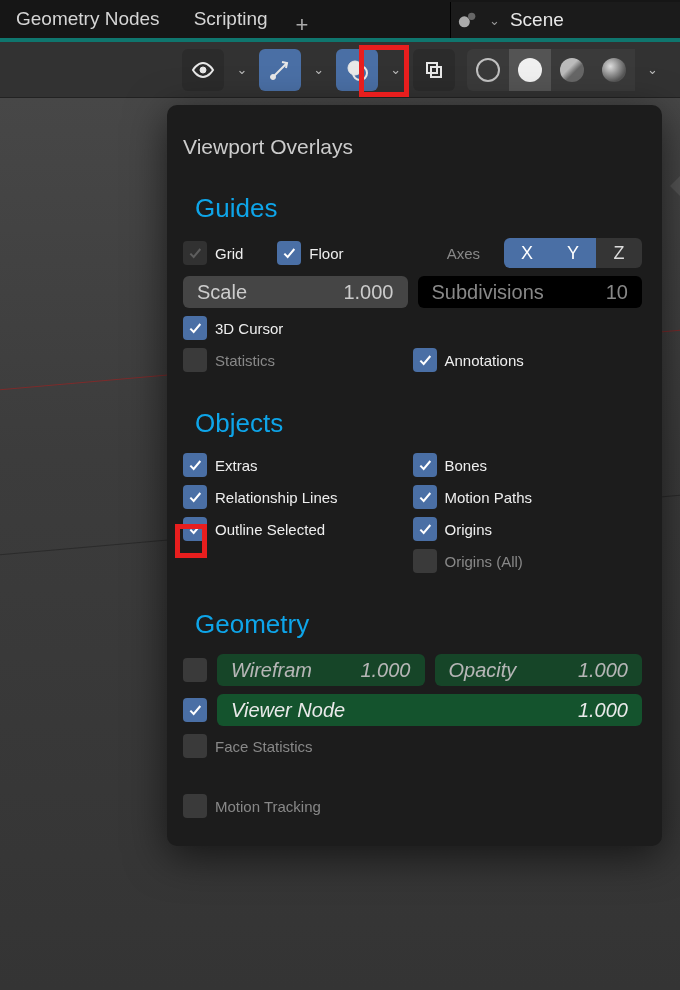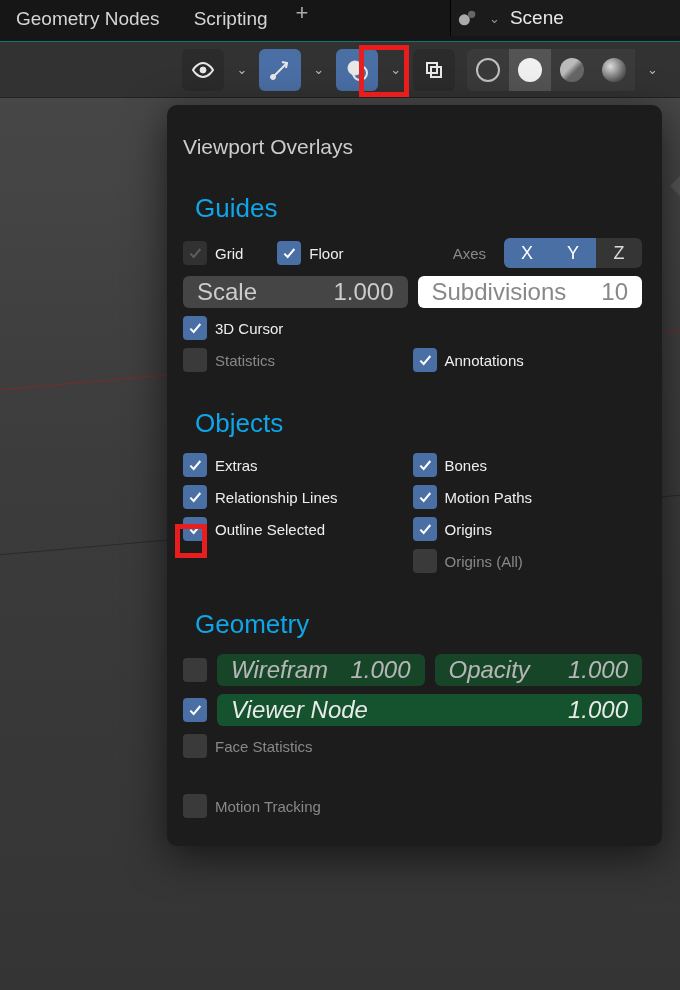--- a/index.html
+++ b/index.html
@@ -5,24 +5,24 @@
   * { box-sizing: border-box; margin: 0; padding: 0; font-family: -apple-system, "Segoe UI", sans-serif; }
   body {
     width: 680px; height: 990px;
     background: #323232;
     color: #e0e0e0;
     overflow: hidden;
     position: relative;
   }
   
   .tabbar {
-    display: flex; align-items: flex-start;
+    display: flex; align-items: flex-end;
     height: 42px;
     background: #161616;
-    border-bottom: 1px solid #0f766e;
+    border-bottom: 4px solid #0f766e;
     padding-left: 10px;
     gap: 22px;
     font-size: 19px;
     font-weight: 500;
     color: #d5d5d5;
   }
   .tabbar .tab { padding: 8px 6px; cursor: pointer; }
   .tabbar .add { font-size: 22px; color: #aaa; }
   .scene-box {
     margin-left: auto;
@@ -121,23 +121,23 @@
   .axes-btn.on { background:#4a6fa5; color:#fff; }
   .axes-btn:first-child { border-radius:6px 0 0 6px; }
   .axes-btn:last-child  { border-radius:0 6px 6px 0; }
 
   .numfield {
     flex:1; height:32px;
     background:#454545;
     border-radius:6px;
     display:flex;align-items:center;justify-content:space-between;
     padding:0 14px;
-    color:#ccc; font-size:24px;
-  }
-  .numfield.dark { background:#ffffff; color:#888;text-align:right; }
+    color:#ccc; font-size:20px;
+  }
+  .numfield.dark { background:#000000; color:#888;text-align:right; }
   .numfield.blue { background:#14532d; color:#eaeaea;font-style:italic; }
 
   .sec-gap { height:28px; }
 
   .notch {
     position:absolute; right:0; top:176px;
     width:0;height:0;
     border-top:10px solid transparent;
     border-bottom:10px solid transparent;
     border-right:10px solid #555;
@@ -242,21 +242,21 @@
         </div>
       <span class="lbl">Grid</span>
       <div style="width:18px"></div>
       <div class="chk on">
           <svg viewBox="0 0 24 24">
             <polyline points="5 13 10 18 20 6"></polyline>
           </svg>
         </div>
       <span class="lbl">Floor</span>
     </div>
-    <div class="col right" style="justify-content:flex-end;gap:18px;">
+    <div class="col right" style="justify-content:flex-end;gap:24px;">
       <span class="lbl dim">Axes</span>
       <div class="axes-group">
         <div class="axes-btn on">X</div>
         <div class="axes-btn on">Y</div>
         <div class="axes-btn">Z</div>
       </div>
     </div>
   </div>
   <div class="row" style="gap:10px;">
     <div class="numfield">

